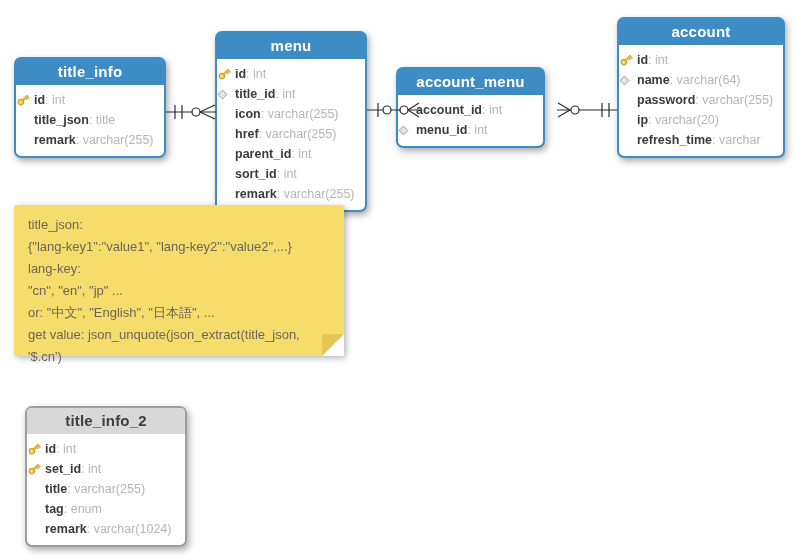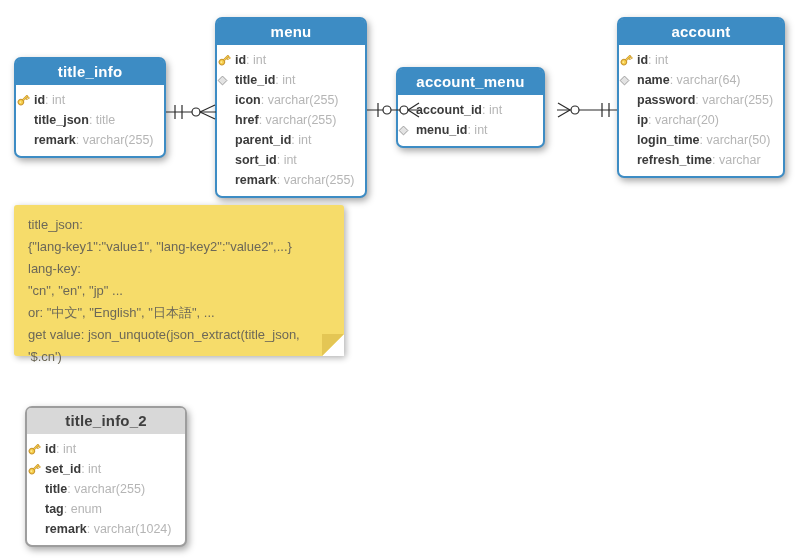--- a/index.html
+++ b/index.html
@@ -85,21 +85,21 @@
         <span class="ftype">: title</span>
       </div>
       <div class="trow">
         <span class="icon"></span>
         <span class="fname">remark</span>
         <span class="ftype">: varchar(255)</span>
       </div>
     </div>
 </div>
 
-<div class="tbl blue" style="left:215px;top:17px;width:152px">
+<div class="tbl blue" style="left:215px;top:31px;width:152px">
   <div class="thead">menu</div>
   <div class="tbody">
       <div class="trow">
         <span class="icon">
           <svg width="14" height="14" viewBox="0 0 14 14">
             <g transform="rotate(-45 7 7)">
               <rect x="6" y="6.2" width="7.2" height="1.7" fill="#f7cf4b" stroke="#c9952c" stroke-width="0.8"></rect>
               <rect x="9.6" y="7.6" width="1.2" height="2" fill="#f7cf4b" stroke="#c9952c" stroke-width="0.7"></rect>
               <rect x="11.8" y="7.6" width="1.2" height="2.6" fill="#f7cf4b" stroke="#c9952c" stroke-width="0.7"></rect>
               <circle cx="4" cy="7" r="2.7" fill="#f7cf4b" stroke="#c9952c" stroke-width="1"></circle>
@@ -200,25 +200,20 @@
       </div>
       <div class="trow">
         <span class="icon"></span>
         <span class="fname">password</span>
         <span class="ftype">: varchar(255)</span>
       </div>
       <div class="trow">
         <span class="icon"></span>
         <span class="fname">ip</span>
         <span class="ftype">: varchar(20)</span>
-      </div>
-      <div class="trow">
-        <span class="icon"></span>
-        <span class="fname">login_time</span>
-        <span class="ftype">: varchar(50)</span>
       </div>
       <div class="trow">
         <span class="icon"></span>
         <span class="fname">refresh_time</span>
         <span class="ftype">: varchar</span>
       </div>
     </div>
 </div>
 
 <div class="tbl gray" style="left:25px;top:406px;width:162px">

